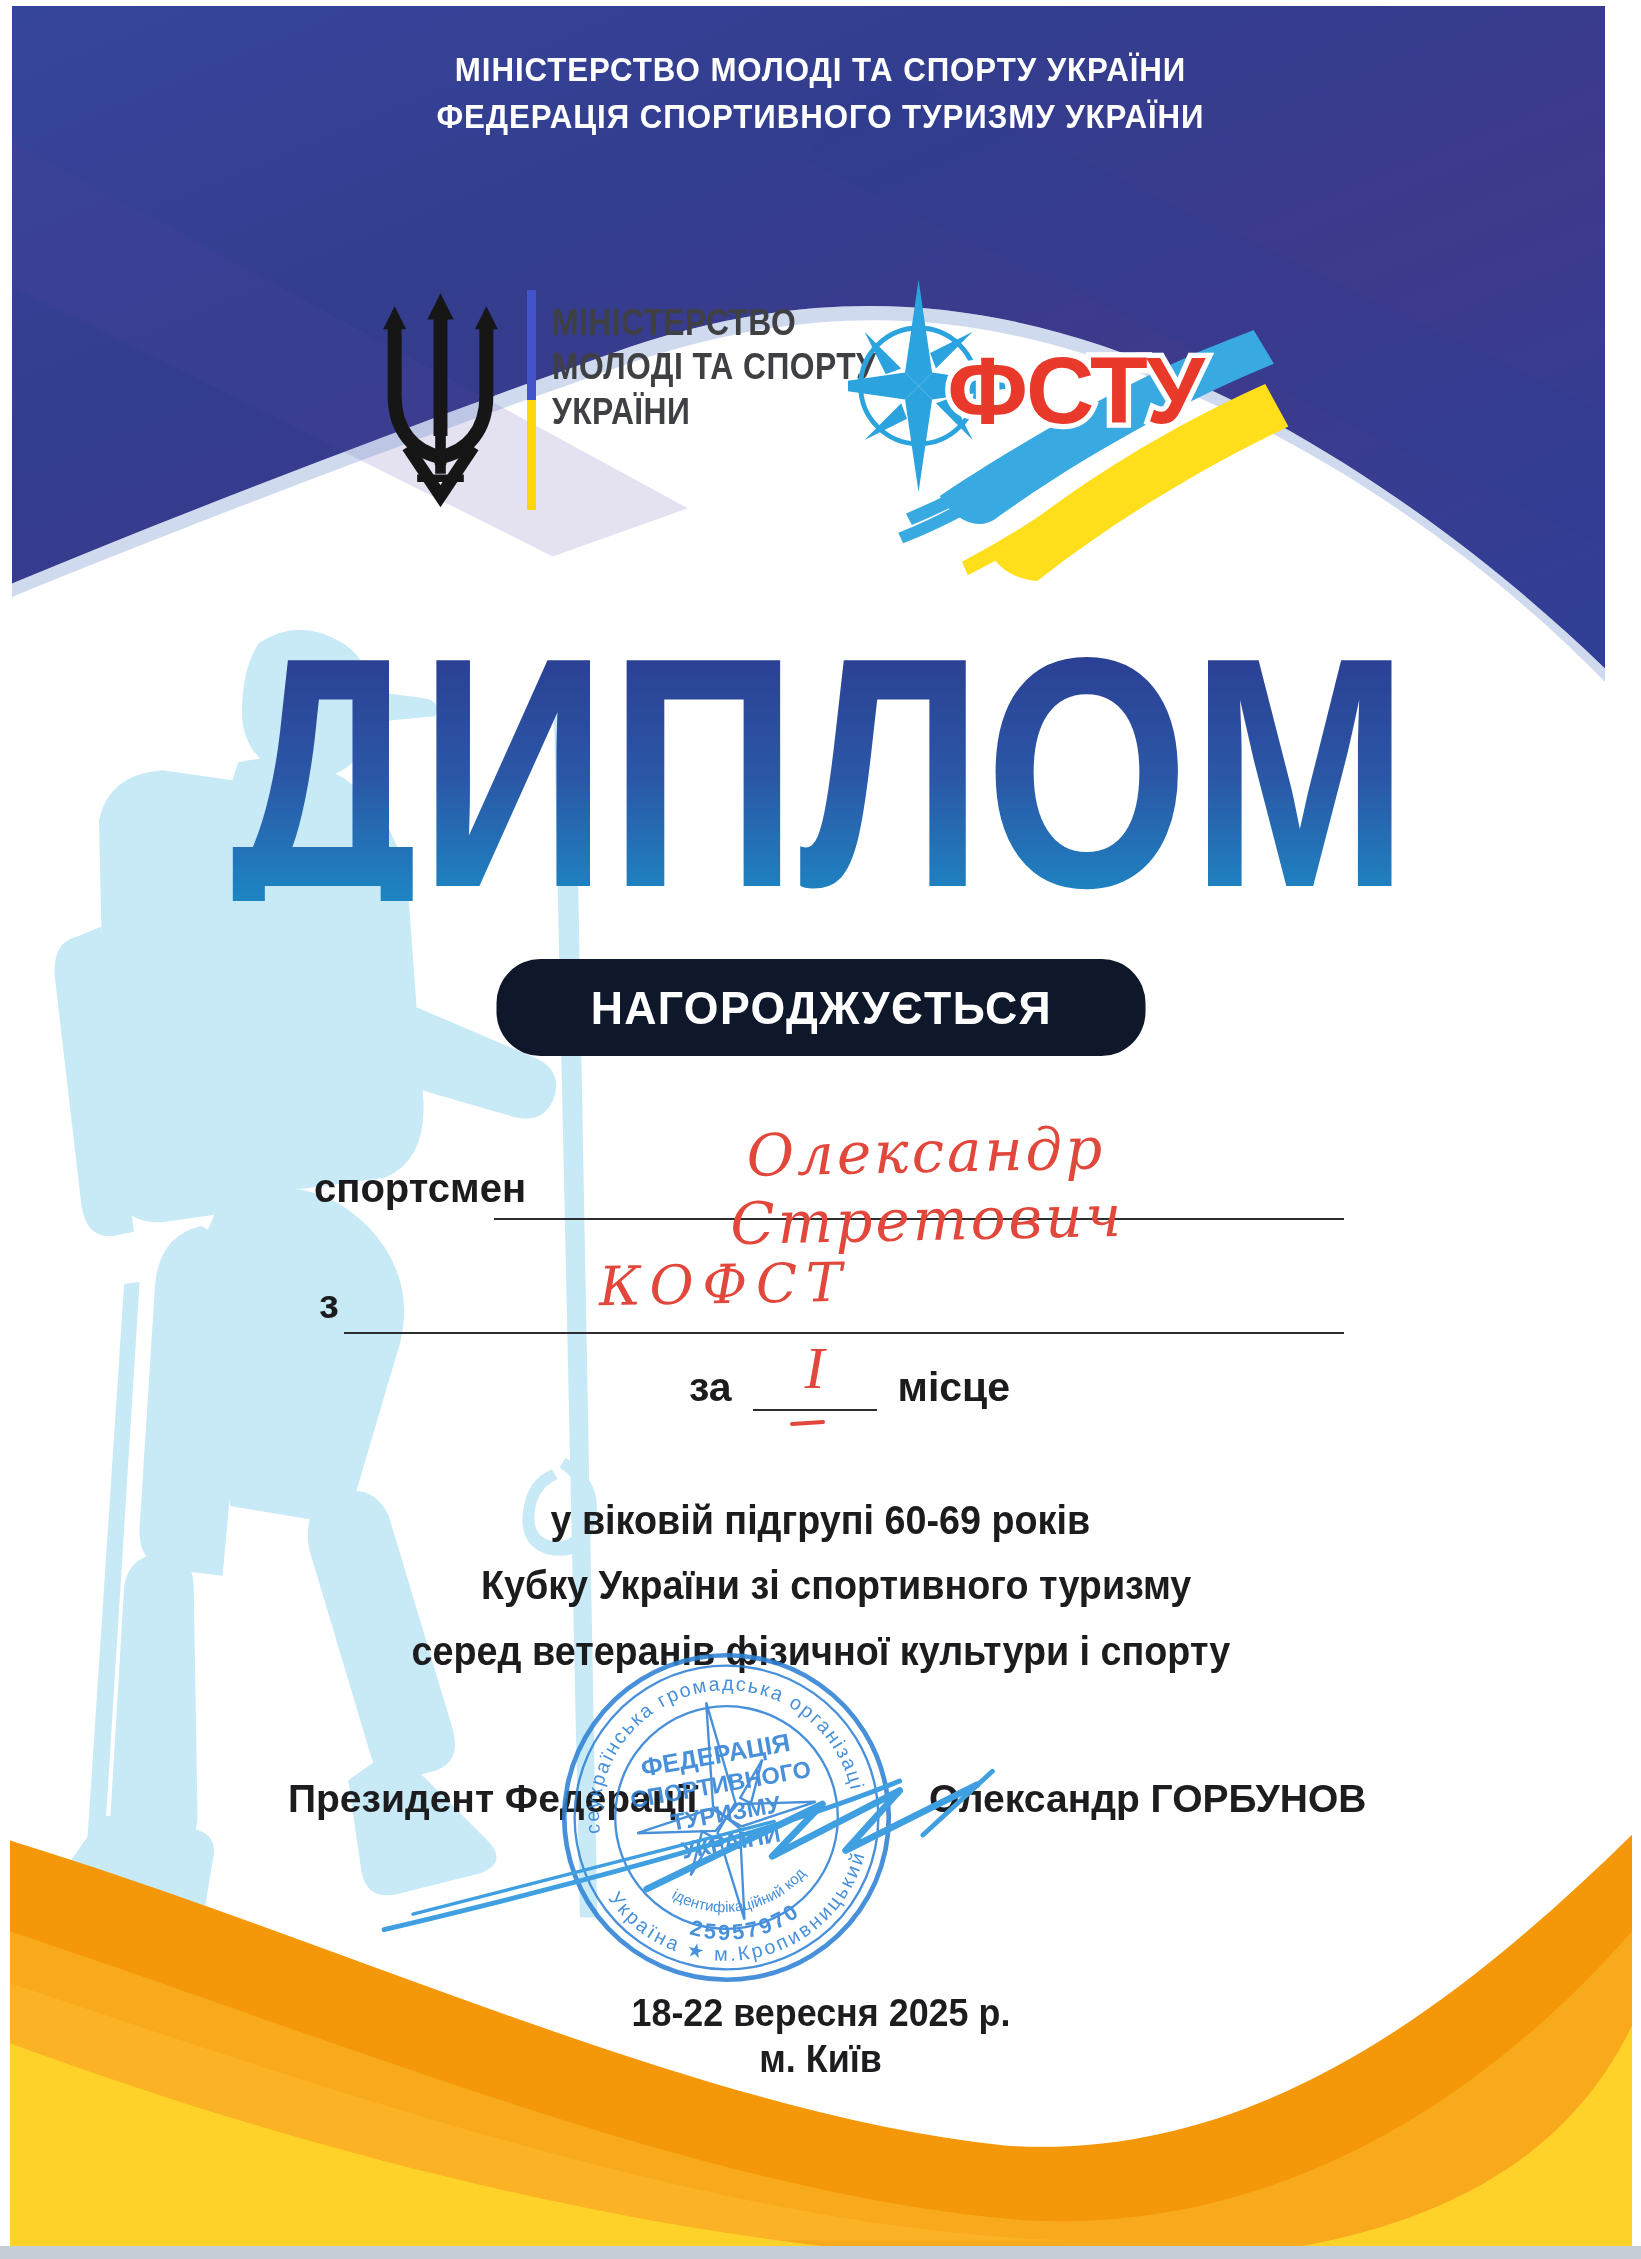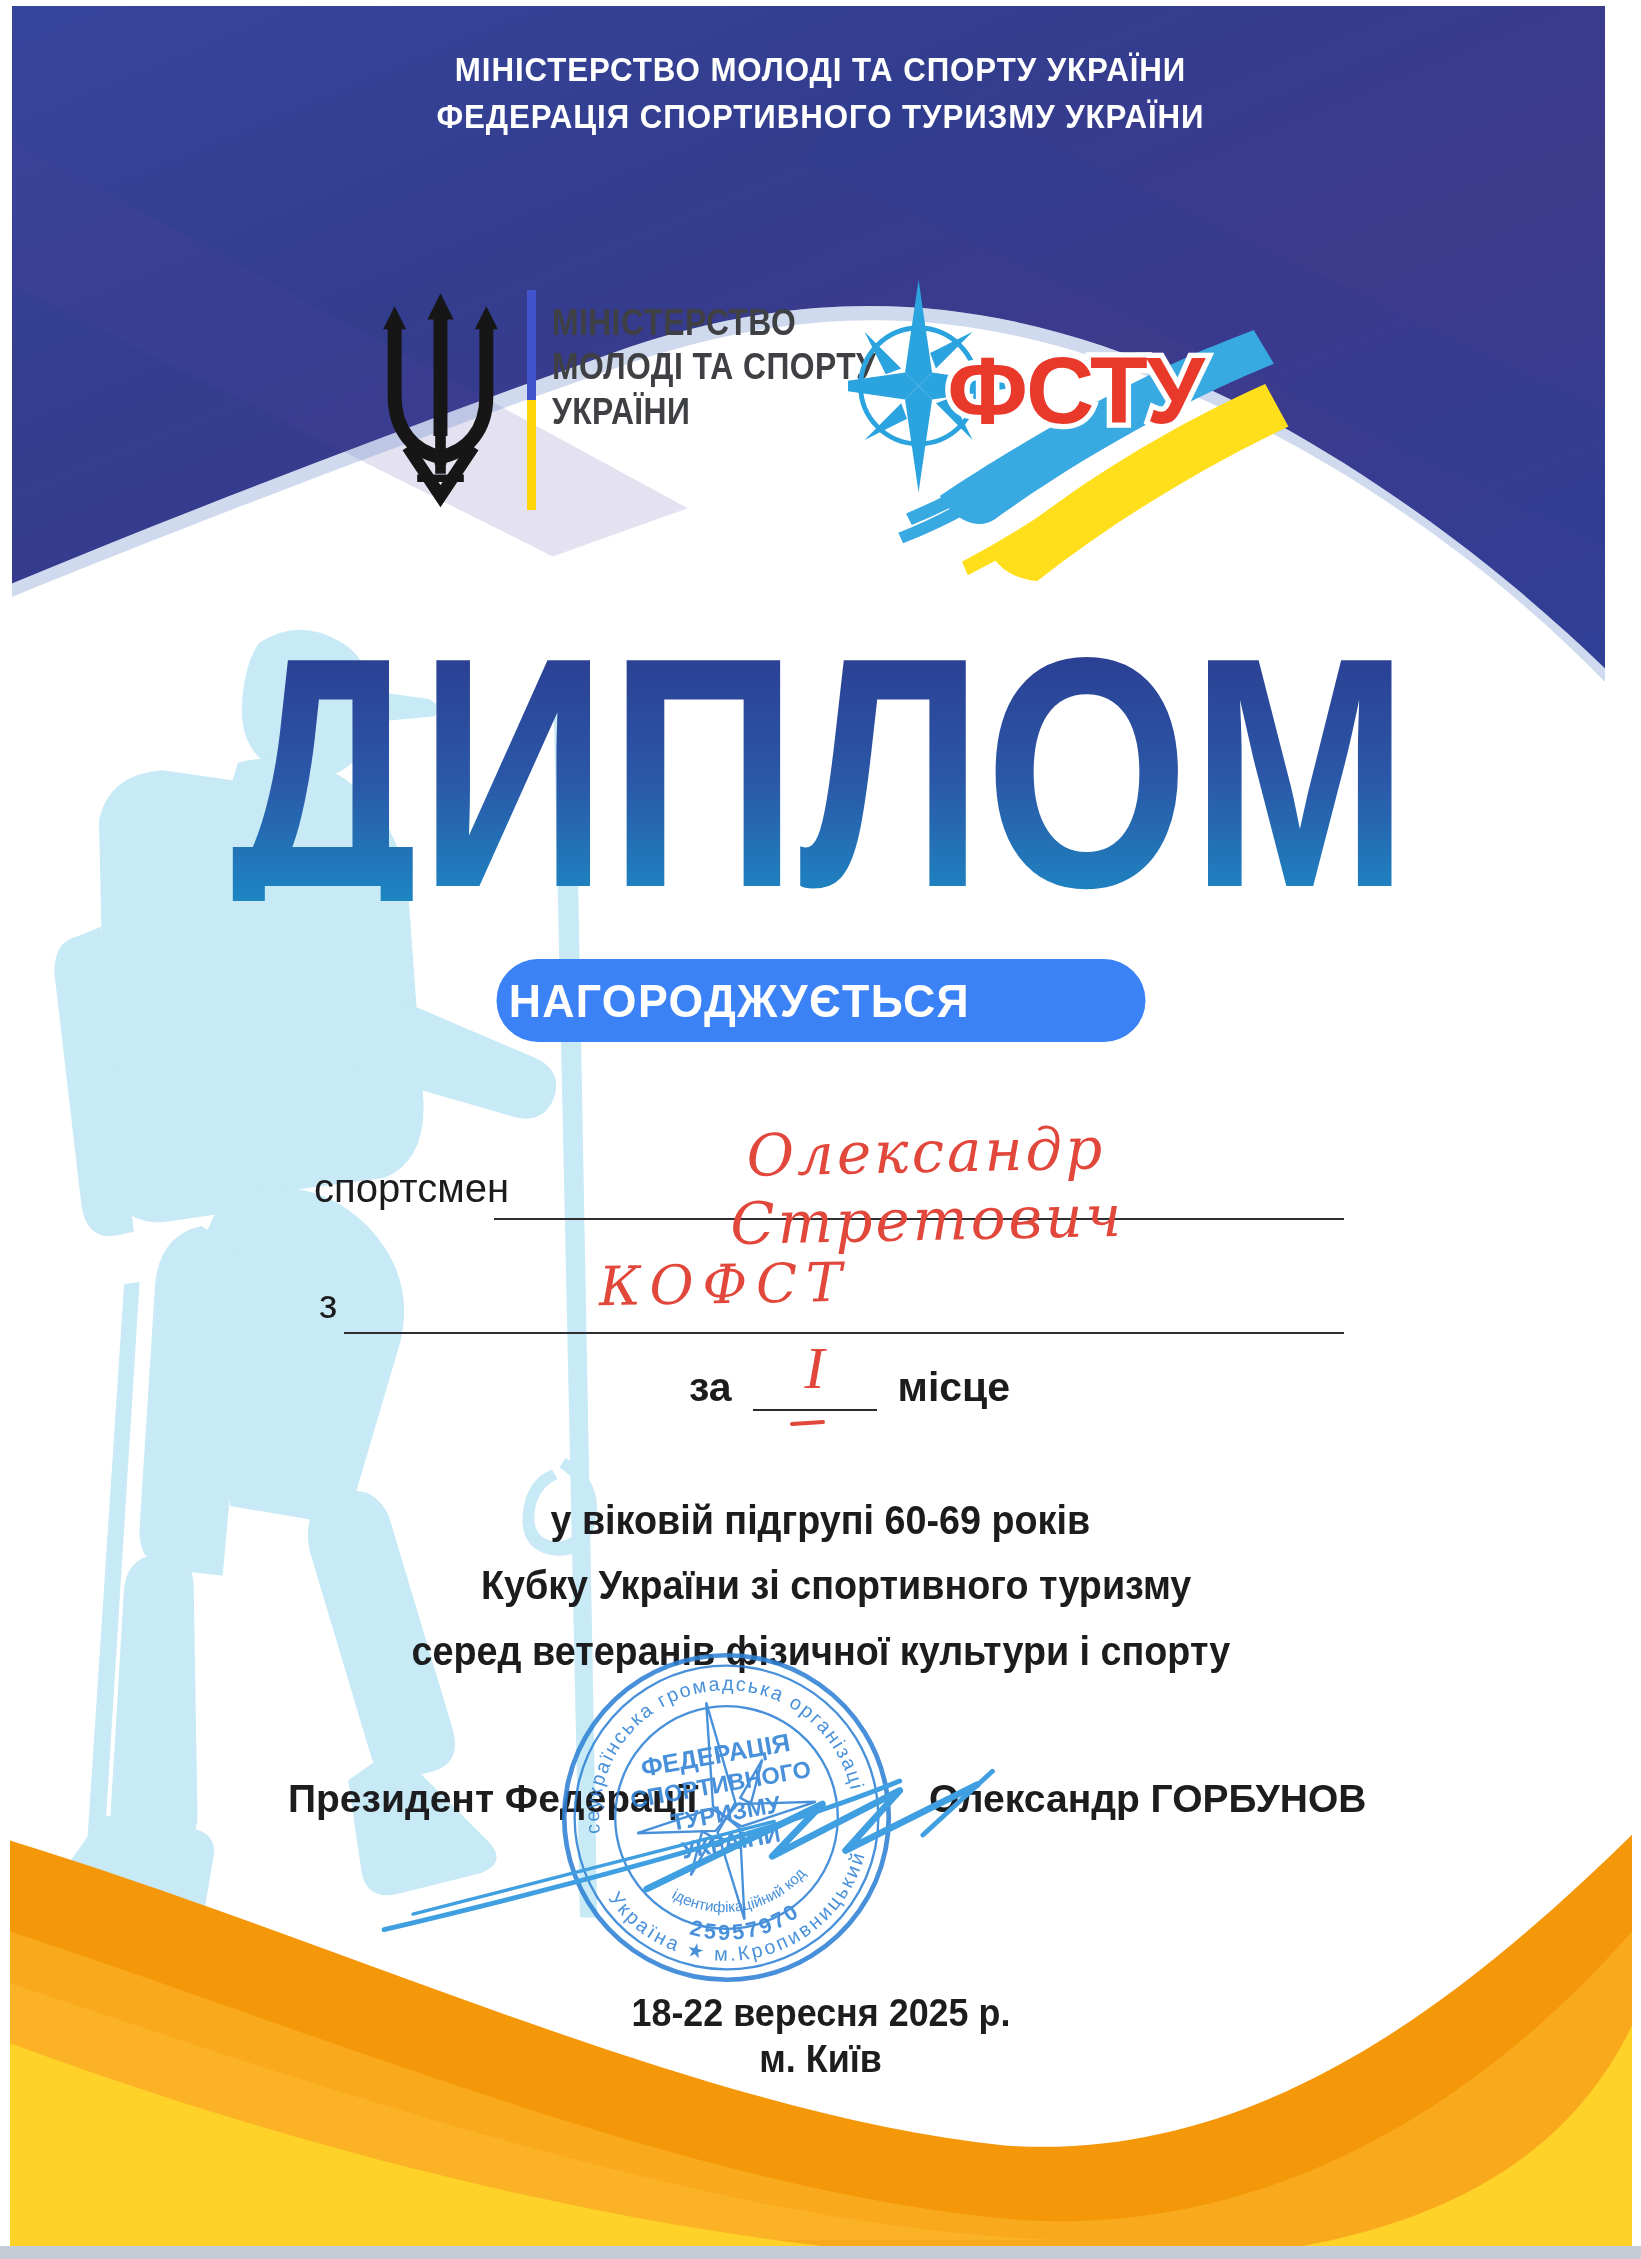--- a/index.html
+++ b/index.html
@@ -9,25 +9,25 @@
   .center-row{position:absolute;left:0;width:1641px;text-align:center;}
   .condensed{display:inline-block;transform:scaleX(0.92);transform-origin:center;}
   .hdr-line{color:#ffffff;font-weight:700;font-size:34px;letter-spacing:1px;}
   .ministry-text{font-size:37px;line-height:1.2;font-weight:700;color:#3f4043;
                  transform:scaleX(0.86);transform-origin:left top;letter-spacing:0.5px;}
   .big-title{font-size:328px;font-weight:700;line-height:0.78;letter-spacing:1.9px;
              background:linear-gradient(180deg,#2b3e92 0%,#2b57a7 52%,#1d86c2 100%);
              -webkit-background-clip:text;background-clip:text;color:transparent;
              display:inline-block;transform:scaleX(0.80);transform-origin:center;}
   .badge{position:absolute;left:821px;top:959px;transform:translateX(-50%);
-         width:649px;height:83px;background:#3b82f6;border-radius:44px;
-         display:flex;align-items:center;justify-content:flex-start;}
+         width:649px;height:97px;background:#0f172a;border-radius:44px;
+         display:flex;align-items:center;justify-content:center;}
   .badge span{color:#fff;font-size:47px;font-weight:700;letter-spacing:1.4px;
               display:inline-block;transform:scaleX(0.95);}
-  .field-label{font-size:40px;font-weight:400;color:#1c1c1e;}
+  .field-label{font-size:40px;font-weight:700;color:#1c1c1e;}
   .fill-line{position:absolute;border-top:2.9px solid #2e2e30;height:0;}
   .handwriting{font-family:"DejaVu Serif",serif;font-style:italic;color:#e2473c;}
   .hw-name{font-size:58px;letter-spacing:2.9px;word-spacing:53px;transform:rotate(-1.2deg);}
   .hw-org{font-size:54px;letter-spacing:8.7px;transform:rotate(-1deg);}
   .detail{font-size:41px;font-weight:700;color:#1c1c1e;}
   .place-row{position:absolute;left:0;top:1359px;width:1641px;display:flex;
              justify-content:center;align-items:flex-end;gap:21px;padding-left:29px;}
   .place-blank{position:relative;width:124px;height:50px;border-bottom:2.9px solid #2b2b2d;}
   .place-num{position:absolute;left:50%;top:-21px;transform:translateX(-50%);
              font-family:"Liberation Serif",serif;font-style:italic;font-weight:400;

